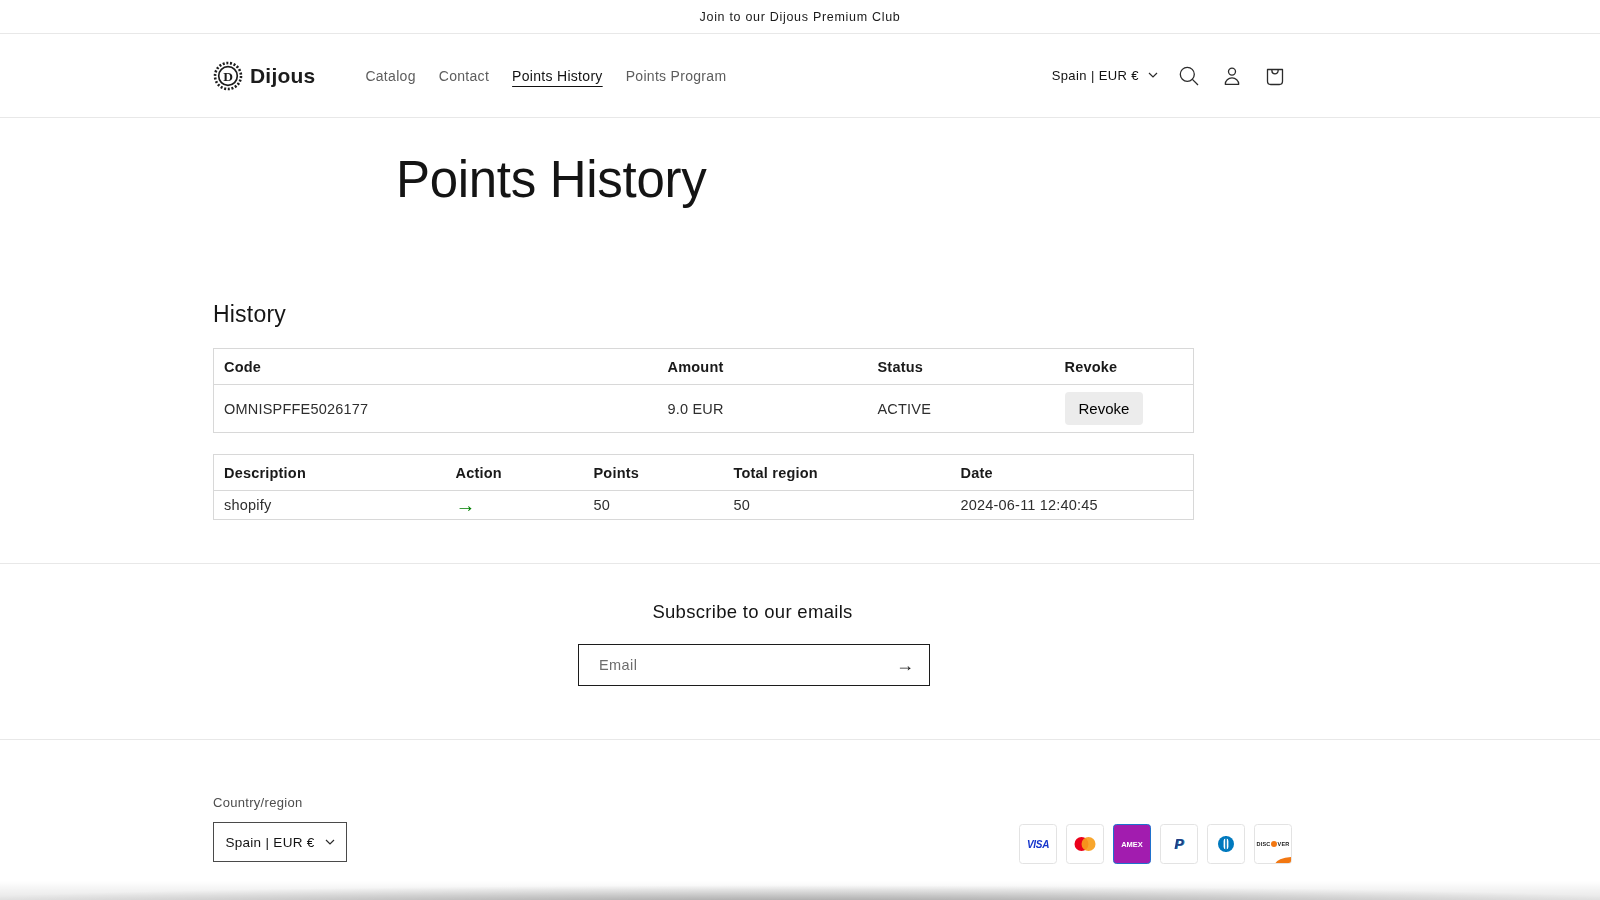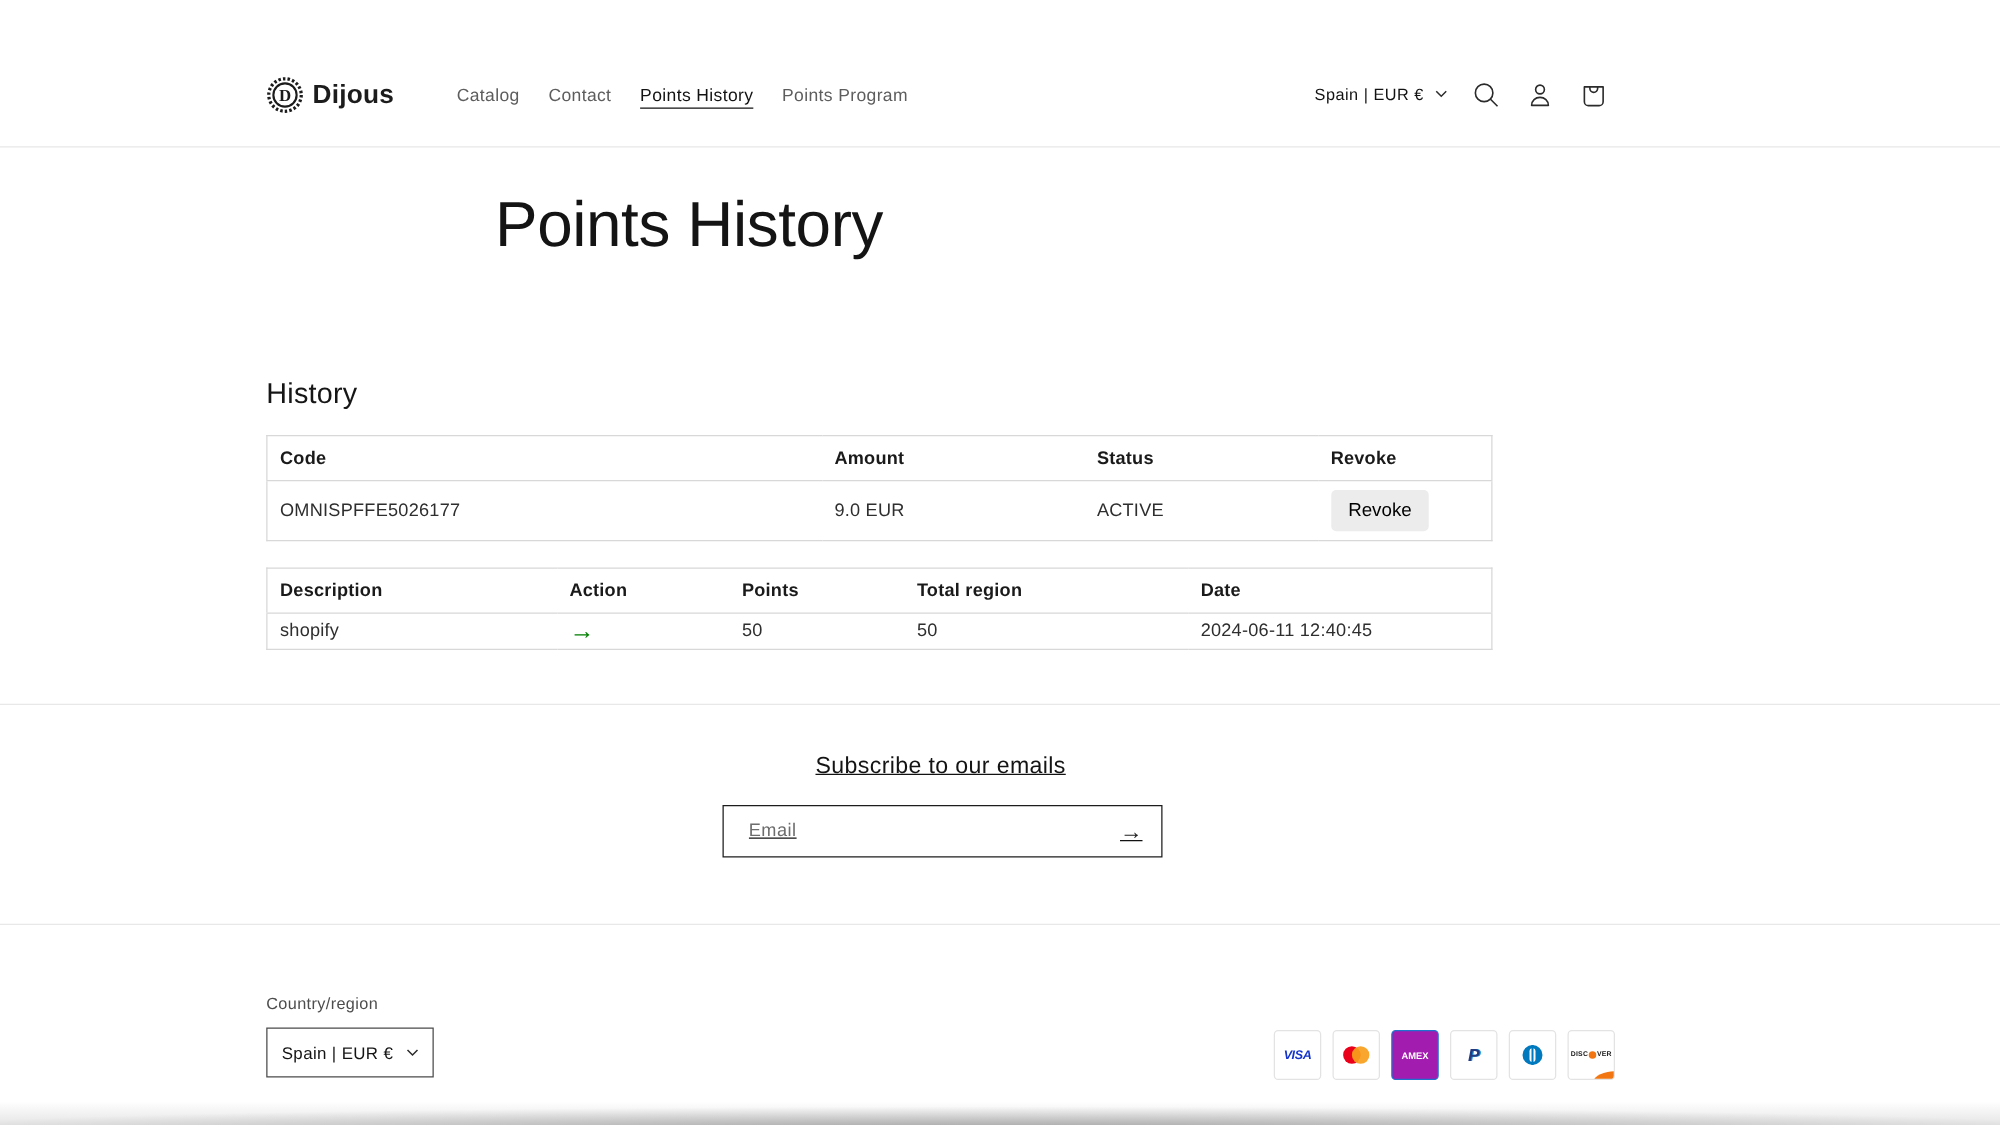--- a/index.html
+++ b/index.html
@@ -40,21 +40,21 @@
   th { text-align:left; font-size:14.5px; font-weight:700; color:#1a1a1a; letter-spacing:.2px;
     padding:10px 10px 9px; border-bottom:1px solid #d8d8d8; }
   td { font-size:14.5px; color:#2e2e2e; letter-spacing:.2px; padding:4px 10px; }
   td.btn-cell { padding:7px 10px; }
   .revoke-btn { font-family:inherit; font-size:15px; color:#000; background:#ececec;
     border:none; border-radius:4px; padding:8px 14px; cursor:pointer; }
   .action-arrow { color:#018001; font-size:20px; font-weight:700; line-height:1; }
 
   
   .newsletter { position:absolute; top:563px; left:0; right:0; height:176px; border-top:1px solid #e8e8e8; }
-  .newsletter-inner { width:1079px; margin:12px auto 0 213px; text-align:center;text-decoration:underline; }
+  .newsletter-inner { width:1079px; margin:12px auto 0 213px; text-align:center; }
   .newsletter h2 { font-size:18.5px; font-weight:400; color:#141414; margin-top:37px; letter-spacing:.3px; }
   .newsletter-form { width:352px; height:42px; margin:21px auto 0; margin-left:365px;
     border:1px solid #1c1c1c; display:flex; align-items:center; background:#fff; }
   .newsletter-form input { flex:1; border:none; outline:none; background:transparent;
     font-family:inherit; font-size:14.5px; letter-spacing:.4px; color:#0f766e; padding:0 0 0 20px; }
   .newsletter-form input::placeholder { color:#6d6d6d; }
   .newsletter-submit { width:48px; height:100%; background:none; border:none; cursor:pointer;
     font-size:18px; color:#1a1a1a; font-family:inherit; }
 
   
@@ -80,20 +80,23 @@
   .bottom-shade { position:absolute; left:0; right:0; bottom:0; height:19px; pointer-events:none;
     background:
       radial-gradient(75% 26px at 50% 125%, rgba(0,0,0,.30), rgba(0,0,0,0) 75%),
       linear-gradient(to bottom, rgba(0,0,0,0), rgba(0,0,0,.10)); }
 </style>
 </head>
 <body>
 
 <div class="page">
 
+  <div class="announcement">
+    <span>Join to our Dijous Premium Club</span>
+  </div>
 
   <header class="header">
     <a class="logo">
       <svg width="30" height="30" viewBox="0 0 30 30">
         <circle cx="15" cy="15" r="13" fill="none" stroke="#1c1c1c" stroke-width="2.6" stroke-dasharray="2 1.7"></circle>
         <circle cx="15" cy="15" r="9.3" fill="#fff" stroke="#1c1c1c" stroke-width="1.7"></circle>
         <text x="15" y="20" text-anchor="middle" font-family="Liberation Serif, serif" font-size="13.5" font-weight="700" fill="#1c1c1c">D</text>
       </svg>
       <span class="brand">Dijous</span>
     </a>

